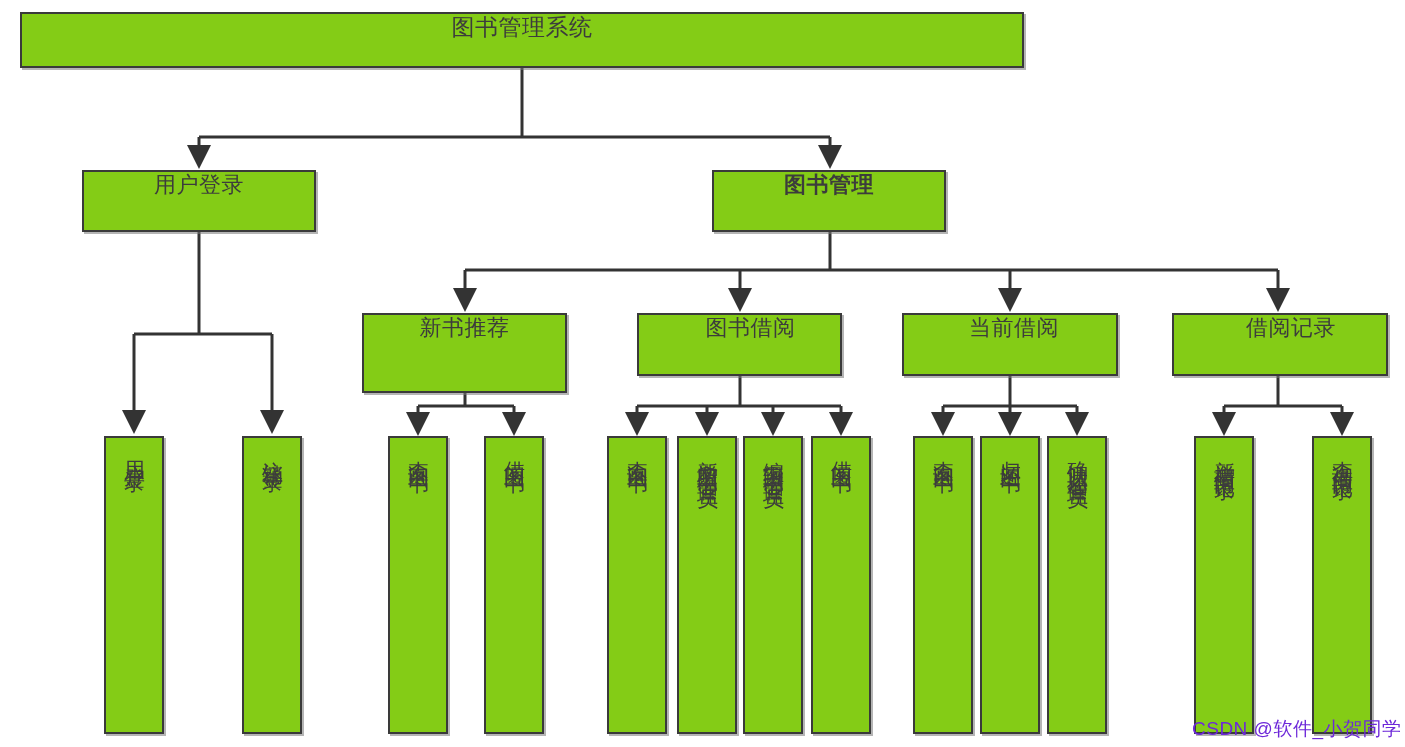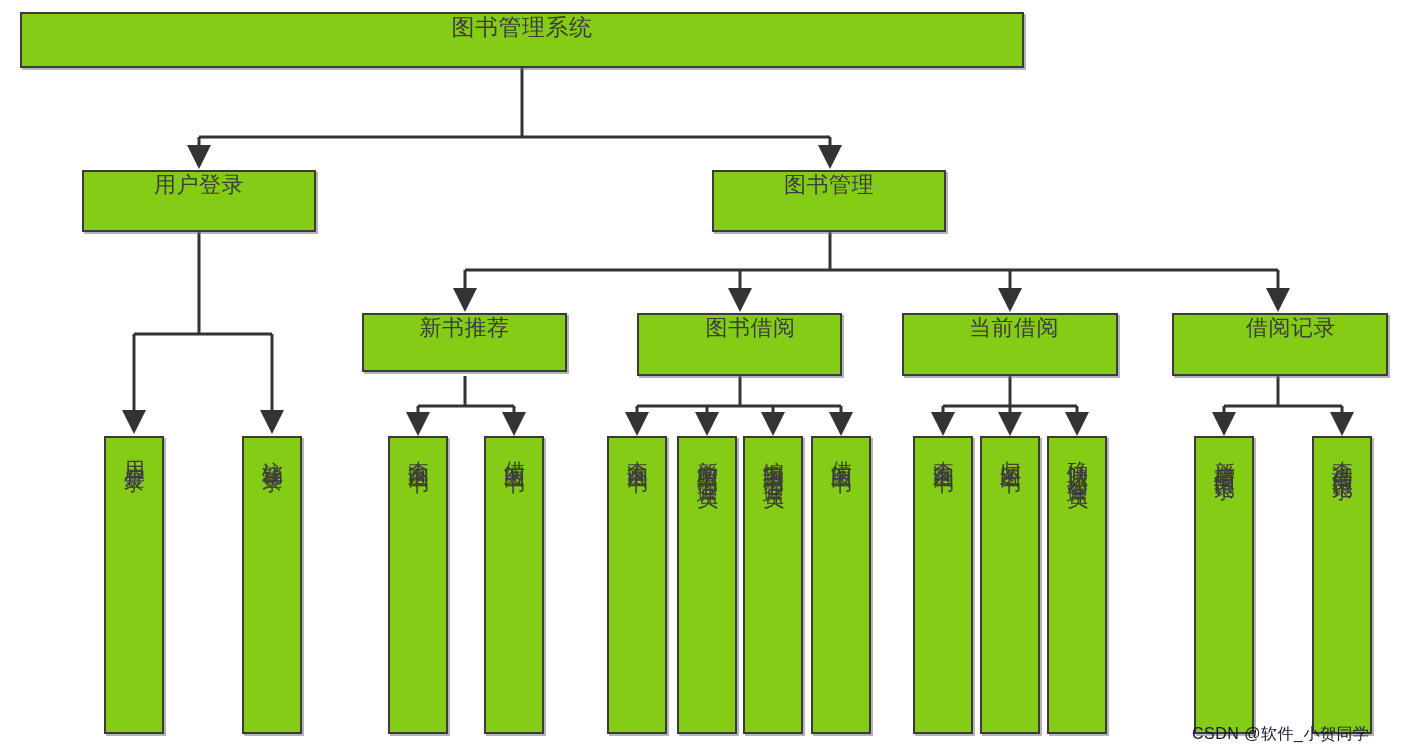--- a/index.html
+++ b/index.html
@@ -51,25 +51,24 @@
     text-orientation: upright;
     letter-spacing: 4px;
     white-space: nowrap;
     text-align: center;
   }
   .node.root {
     font-size: 23px;
   }
   .watermark {
     position: absolute;
-    color: #0f172a;
-    font-size: 16px;
+    color: #6d28d9;
+    font-size: 19px;
     white-space: nowrap;
     letter-spacing: 0.5px;
-    margin-top: 8px;
   }
 </style>
 </head>
 <body>
 
 <div id="canvas">
 
   <svg class="edges" viewBox="0 0 1405 747">
     <defs>
       <marker id="arrow" viewBox="0 0 12 12" refX="10" refY="6" markerWidth="8" markerHeight="8" orient="auto-start-reverse">
@@ -120,25 +119,25 @@
     </g>
   </svg>
 
   <div class="node horiz root" style="left:20px; top:12px; width:1004px; height:56px;">
     <span>图书管理系统</span>
   </div>
 
   <div class="node horiz" style="left:82px; top:170px; width:234px; height:62px;">
     <span>用户登录</span>
   </div>
-  <div class="node horiz" style="left:712px; top:170px; width:234px; height:62px;">
+  <div class="node horiz" style="left:712px; top:170px; width:234px; height:62px;font-weight:bold;">
     <span>图书管理</span>
   </div>
 
-  <div class="node horiz" style="left:362px; top:313px; width:205px; height:59px;">
+  <div class="node horiz" style="left:362px; top:313px; width:205px; height:80px;">
     <span>新书推荐</span>
   </div>
   <div class="node horiz" style="left:637px; top:313px; width:205px; height:63px;padding-left:22px;">
     <span>图书借阅</span>
   </div>
   <div class="node horiz" style="left:902px; top:313px; width:216px; height:63px;padding-left:8px;">
     <span>当前借阅</span>
   </div>
   <div class="node horiz" style="left:1172px; top:313px; width:216px; height:63px;padding-left:22px;">
     <span>借阅记录</span>

